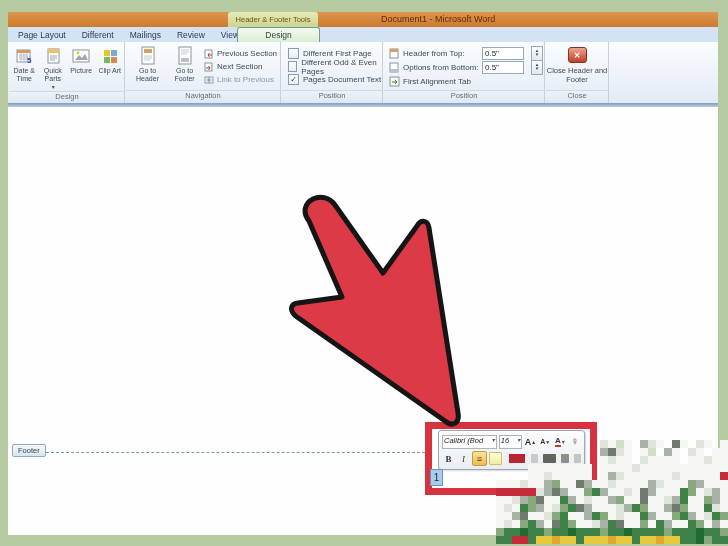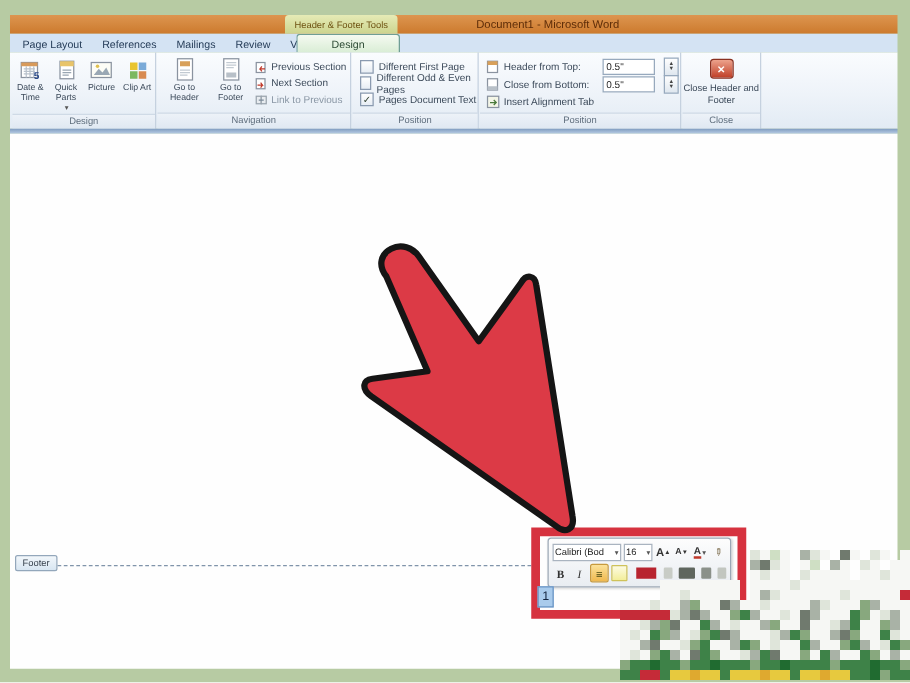--- a/index.html
+++ b/index.html
@@ -74,21 +74,21 @@
     border:7px solid #d6323f;z-index:5;}
   .arrow-svg{left:0;top:0;z-index:7;pointer-events:none;}
 
   
   .minibar{left:438px;top:430px;width:147px;height:40px;z-index:6;
     background:linear-gradient(#fdfdfd,#e9edf2);border:1px solid #9ba7b5;
     border-radius:3px;box-shadow:1px 1px 2px rgba(0,0,0,.15);
     display:flex;flex-direction:column;padding:2px 3px;box-sizing:border-box;}
   .mb-row{display:flex;align-items:center;gap:2px;height:18px;}
   .mb-combo{border:1px solid #aab4c0;background:#fff;height:12px;display:flex;
-    align-items:center;font-size:7.5px;color:#222;padding:0 1px;white-space:nowrap;overflow:hidden;}
+    font-size:7.5px;color:#222;padding:0 1px;white-space:nowrap;overflow:hidden;font-style:italic;}
   .mb-caret{font-size:6px;color:#555;margin-left:1px;}
   .mb-btn{width:13px;height:13px;display:flex;align-items:center;justify-content:center;
     font-size:9px;color:#333;border-radius:2px;}
   .mb-btn.sel{background:linear-gradient(#fbe29a,#f0b94f);border:1px solid #c79a3e;color:#4a4a12;}
   .mb-bold{font-weight:bold;font-family:"Liberation Serif",serif;}
   .mb-italic{font-style:italic;font-family:"Liberation Serif",serif;}
   .hl-ic{width:12px;height:11px;background:linear-gradient(#fdfbe2,#f3ee9a);
     border:1px solid #cfc25a;border-radius:1px;}
   .red-swatch{width:16px;height:9px;background:#b8242f;margin-left:5px;}
   .gray-block{height:9px;border-radius:1px;}
@@ -109,21 +109,21 @@
 <body>
 
 <div class="stage">
 
   <div class="abs titlebar"></div>
   <div class="abs title-text">Document1 - Microsoft Word</div>
   <div class="abs ctx-chunk">Header &amp; Footer Tools</div>
 
   <div class="abs tabrow">
     <span class="tab">Page Layout</span>
-    <span class="tab">References</span>
+    <span class="tab">Different</span>
     <span class="tab">Mailings</span>
     <span class="tab">Review</span>
     <span class="tab">View</span>
   </div>
   <div class="abs design-tab">Design</div>
 
   <div class="abs ribbon">
 
     <div class="rgroup" style="left:2px;width:114px;">
       <div class="g-content" style="justify-content:space-around;">
@@ -254,33 +254,33 @@
           <span class="spin">
               <span>▲</span>
               <span>▼</span>
             </span>
         </div>
         <div class="posrow">
           <svg width="11" height="11">
               <rect x="1" y="1" width="8" height="9" fill="#fff" stroke="#8a93a0"></rect>
               <rect x="1" y="7" width="8" height="3" fill="#b8c0c8"></rect>
             </svg>
-          <span style="width:76px;">Close from Bottom:</span>
+          <span style="width:76px;">Options from Bottom:</span>
           <input class="posinput" readonly="" value="0.5&quot;" style="">
           <span class="spin">
               <span>▲</span>
               <span>▼</span>
             </span>
         </div>
         <div class="posrow">
           <svg width="11" height="11">
               <rect x="1" y="1" width="9" height="9" fill="#f4f6e8" stroke="#8a93a0"></rect>
               <path d="M3 6h5M6 4l2 2-2 2" stroke="#4a7a3a" fill="none"></path>
             </svg>
-          <span>Insert Alignment Tab</span>
+          <span>First Alignment Tab</span>
         </div>
       </div>
       <div class="g-label">Position</div>
     </div>
 
     <div class="rgroup" style="left:538px;width:62px;">
       <div class="g-content">
         <div class="closebtn">
           <span class="close-ic">✕</span>
           <span>Close Header and Footer</span>

